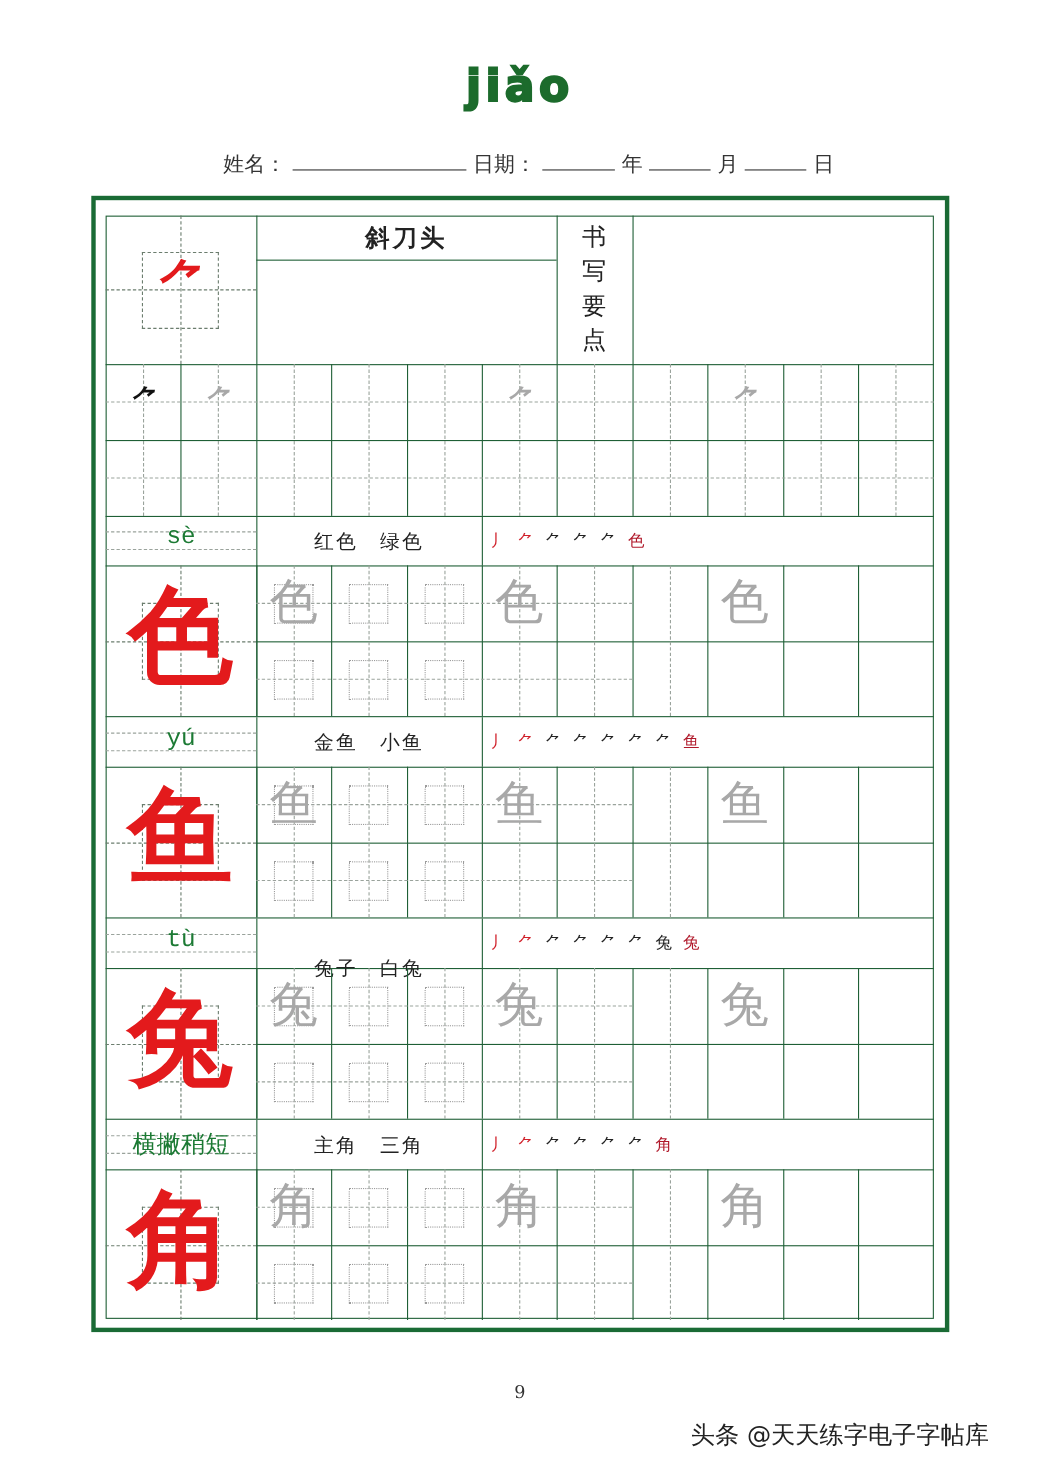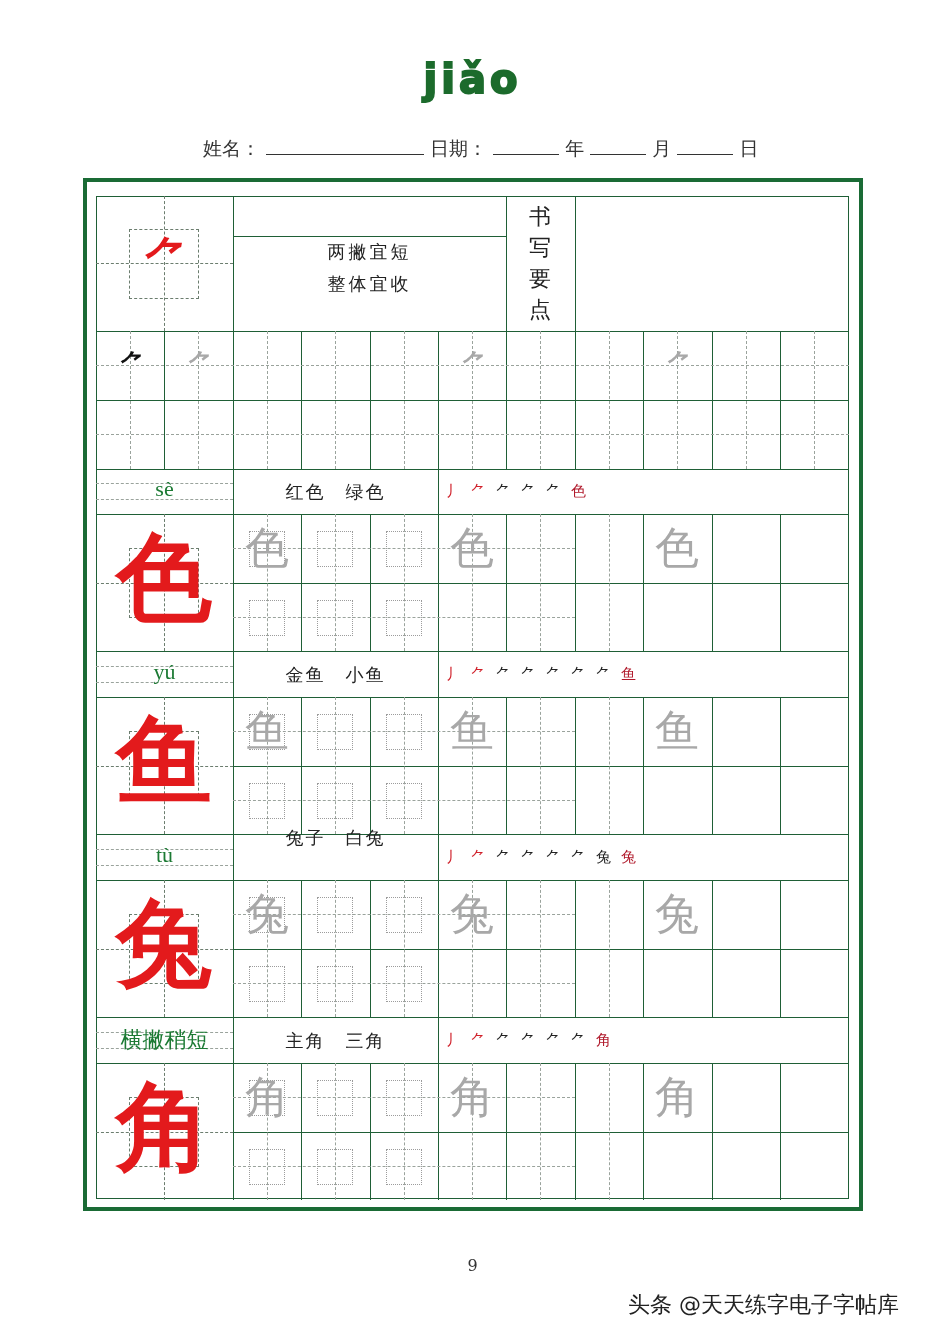--- a/index.html
+++ b/index.html
@@ -24,21 +24,21 @@
   .dv { position:absolute; border-left:1px dashed #9aa39c; }
   .dh2 { position:absolute; border-top:1px dashed #6b7d6e; }
   .dv2 { position:absolute; border-left:1px dashed #6b7d6e; }
   .dotbox { position:absolute; border:1px dotted #9c9c9c; }
 
   .gray-char { position:absolute; font-size:44px; color:#a8a8a8; font-family:"DejaVu Serif", serif; line-height:1; }
   .red-char { position:absolute; font-size:96px; color:#e31a1c; font-weight:bold; font-family:"DejaVu Serif", serif; line-height:1; }
   .radical-red { position:absolute; font-size:44px; color:#e31a1c; font-weight:bold; font-style:italic; line-height:1; }
   .radical-small { position:absolute; font-size:24px; font-style:italic; font-weight:bold; line-height:1; }
 
-  .pinyin { position:absolute; font-family:Liberation Serif, serif; font-size:22px; color:#1c7a34; text-align:center; }
+  .pinyin { position:absolute; font-family:Liberation Mono, monospace; font-size:22px; color:#1c7a34; text-align:center; }
   .words { position:absolute; font-size:18px; color:#222; text-align:center; letter-spacing:2px; }
   .strokes { position:absolute; font-size:15px; color:#222; letter-spacing:10px; white-space:nowrap; }
 
   .hdr-title { position:absolute; font-size:22px; font-weight:bold; text-align:center; letter-spacing:3px; }
   .hdr-sub { position:absolute; font-size:18px; text-align:center; letter-spacing:3px; line-height:32px; }
   .hdr-vert { position:absolute; font-size:22px; text-align:center; line-height:31px; width:30px; }
   .hdr-notes { position:absolute; font-size:15px; line-height:24px; letter-spacing:1px; }
 
   .pagenum { position:absolute; left:0; width:945px; top:1256px; text-align:center; font-size:16px; color:#333; }
   .watermark { position:absolute; left:628px; top:1290px; font-family:"DejaVu Sans", sans-serif; font-size:22px; color:#222;
@@ -71,24 +71,21 @@
   <div class="vl" style="left:410px;top:0;height:135px"></div>
   <div class="vl" style="left:479px;top:0;height:135px"></div>
   <div class="hl" style="left:137px;top:40px;width:273px"></div>
   <div class="hl" style="left:0;top:135px;width:753px"></div>
 
   <div class="dv2" style="left:68px;top:0;height:135px"></div>
   <div class="dh2" style="left:0;top:67px;width:137px"></div>
   <div class="dotbox" style="left:33px;top:33px;width:70px;height:70px;border:1px dashed #6b7d6e"></div>
   <div class="radical-red" style="left:44px;top:40px">⺈</div>
 
-  <div class="hdr-sub" style="left:137px;top:40px;width:273px">
-    <div>两撇宜短</div>
-    <div>整体宜收</div>
-  </div>
+  <div class="hdr-title" style="left:137px;top:6px;width:273px">斜刀头</div>
   <div class="hdr-vert" style="left:429px;top:5px">
     <div>书</div>
     <div>写</div>
     <div>要</div>
     <div>点</div>
   </div>
 
   <div id="dynamic">
       <div class="hl" style="left:0;top:204px;width:753px"></div>
       <div class="hl" style="left:0;top:273px;width:753px"></div>
@@ -247,21 +244,21 @@
       <div class="dotbox" style="left:684px;top:501px;width:68.5px;height:68.5px;border:none"></div>
       <div class="dotbox" style="left:684px;top:569.5px;width:68.5px;height:68.5px;border:none"></div>
       <div class="hl" style="left:0;top:684px;width:753px"></div>
       <div class="hl" style="left:0;top:752.5px;width:616px;left:137px"></div>
       <div class="hl" style="left:0;top:821px;width:753px"></div>
       <div class="vl" style="left:137px;top:639px;height:182px"></div>
       <div class="vl" style="left:342px;top:639px;height:45px"></div>
       <div class="dh" style="left:0;top:653px;width:137px"></div>
       <div class="dh" style="left:0;top:669px;width:137px"></div>
       <div class="pinyin" style="left:0;top:646px;width:137px">tù</div>
-      <div class="words" style="left:137px;top:630px;width:205px">兔子　白兔</div>
+      <div class="words" style="left:137px;top:672px;width:205px">兔子　白兔</div>
       <div class="strokes" style="left:350px;top:652px"><span style="color: rgb(208, 32, 42);">丿</span><span style="color: rgb(208, 32, 42);">⺈</span><span style="color: rgb(34, 34, 34);">⺈</span><span style="color: rgb(34, 34, 34);">⺈</span><span style="color: rgb(34, 34, 34);">⺈</span><span style="color: rgb(34, 34, 34);">⺈</span><span style="color: rgb(34, 34, 34);">兔</span><span style="color: rgb(176, 24, 42);">兔</span></div>
       <div class="dv2" style="left:68px;top:684px;height:137px"></div>
       <div class="dh2" style="left:0;top:752.5px;width:137px"></div>
       <div class="dotbox" style="left:33px;top:718px;width:70px;height:70px;border:1px dashed #6b7d6e"></div>
       <div class="red-char" style="left:20px;top:700px">兔</div>
       <div class="vl" style="left:137px;top:684px;height:137px"></div>
       <div class="vl" style="left:205px;top:684px;height:137px"></div>
       <div class="vl" style="left:274px;top:684px;height:137px"></div>
       <div class="vl" style="left:342px;top:684px;height:137px"></div>
       <div class="vl" style="left:410px;top:684px;height:137px"></div>

